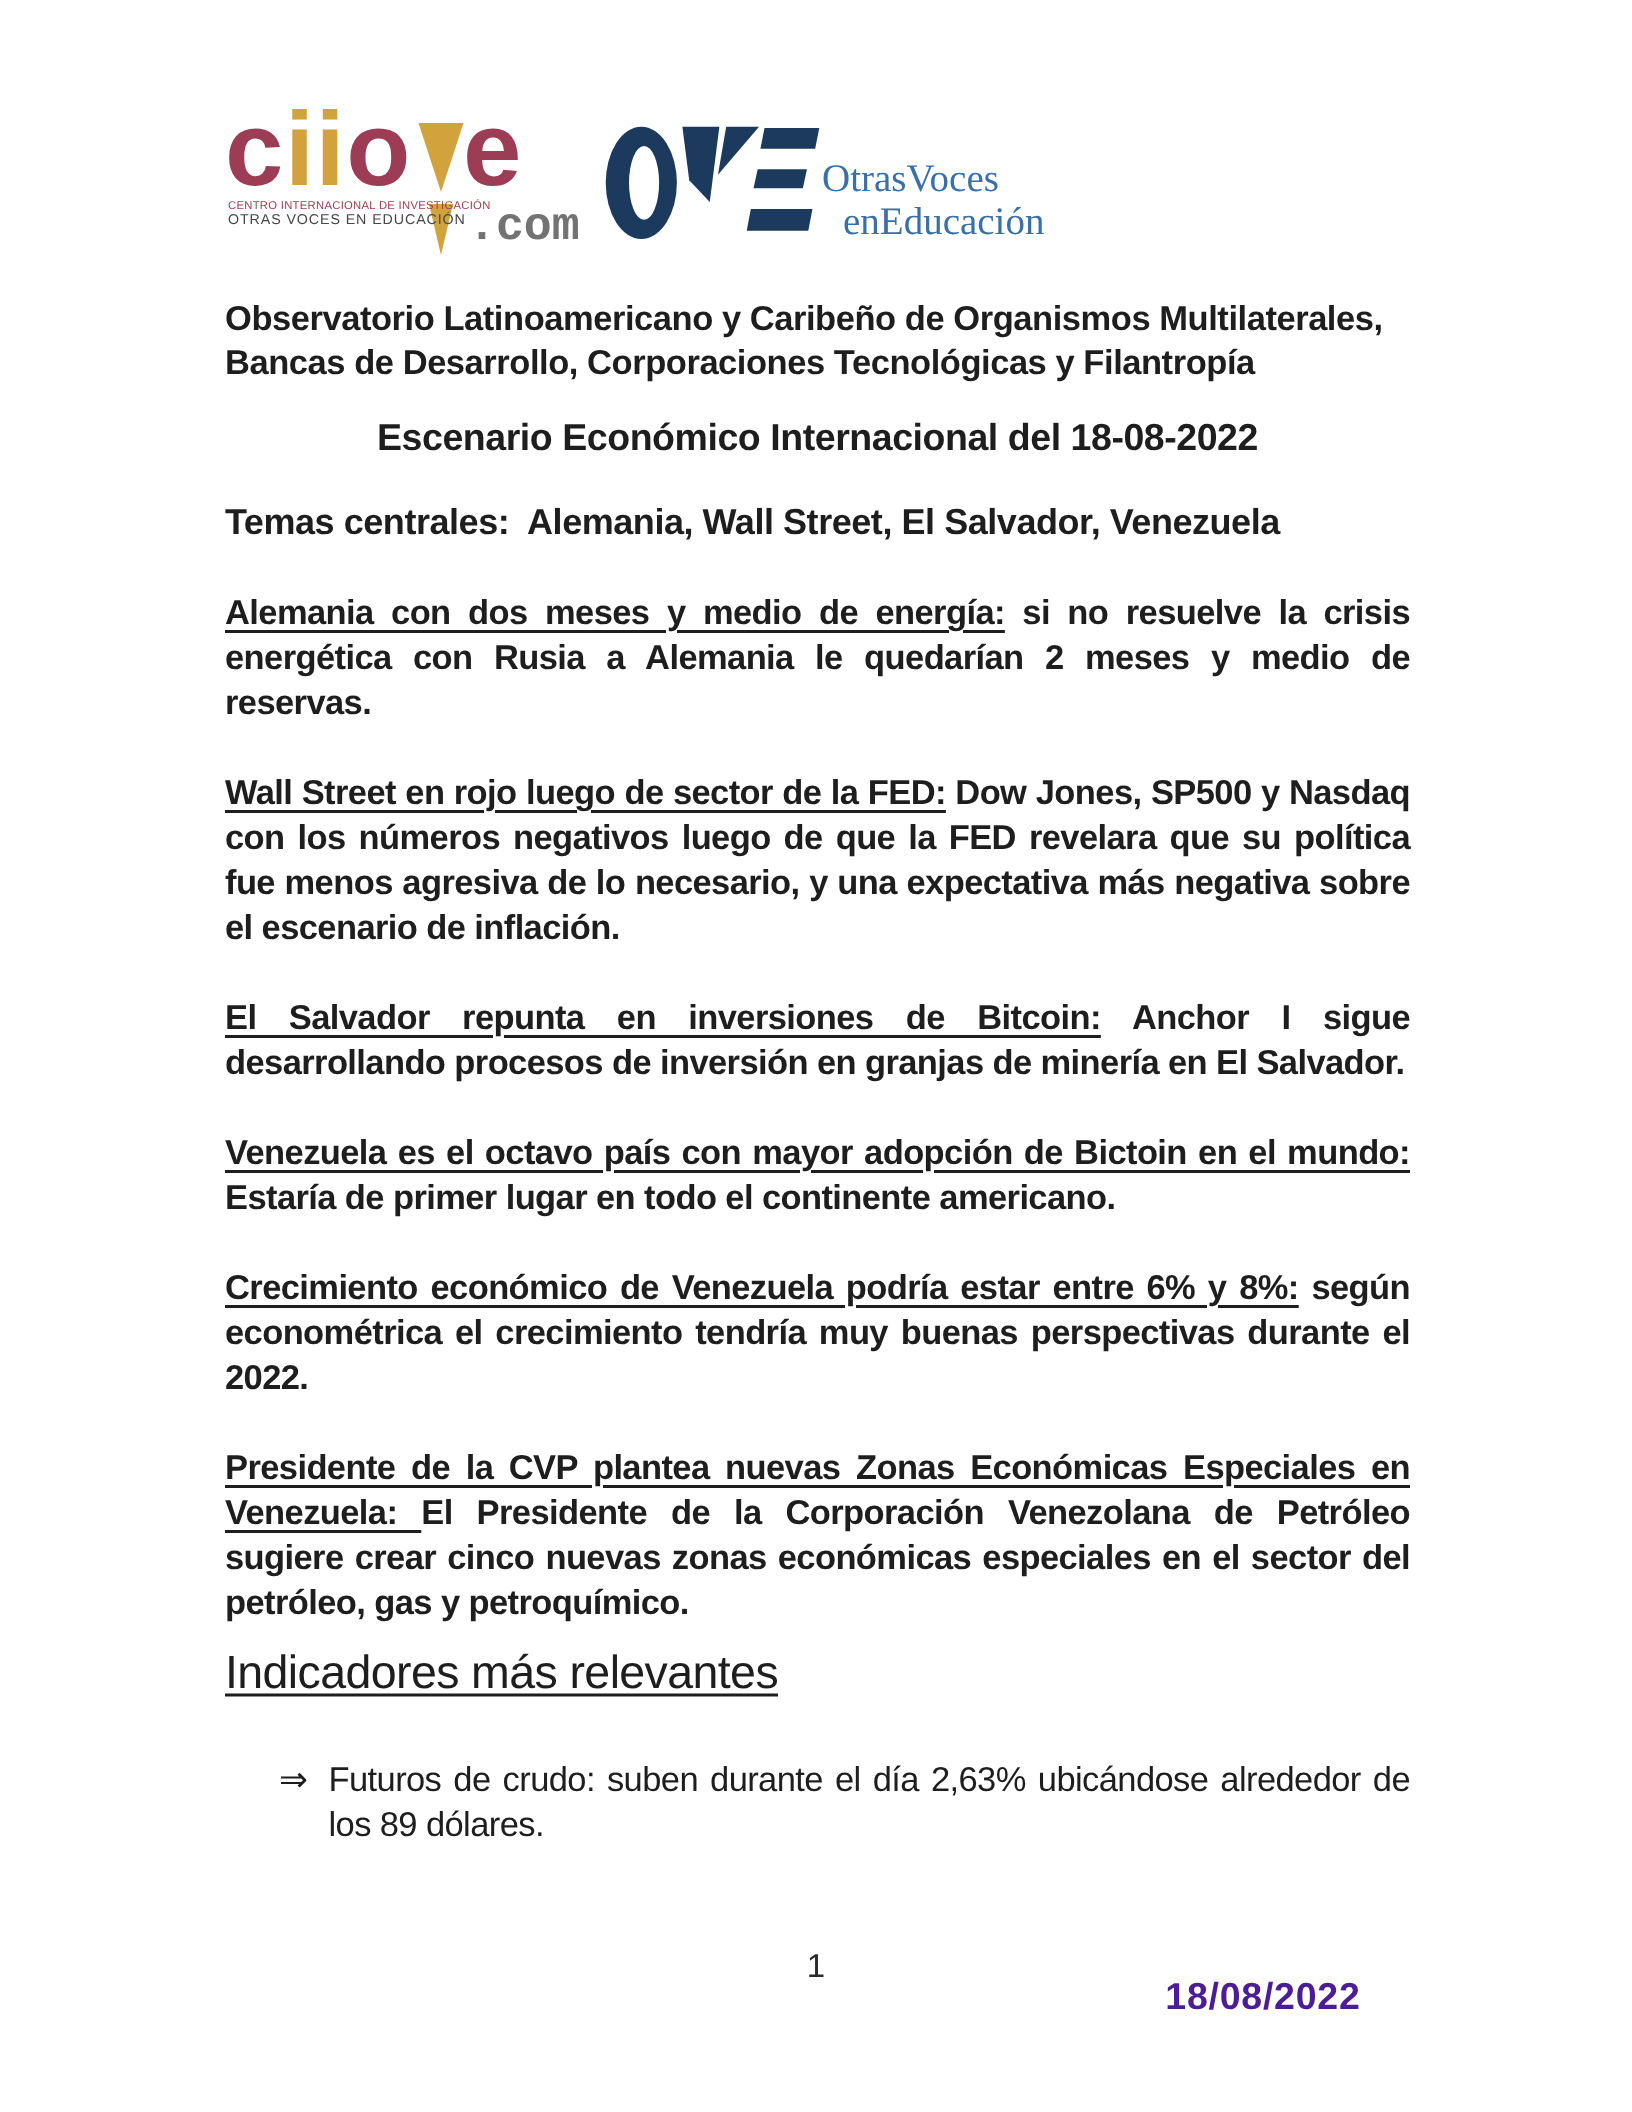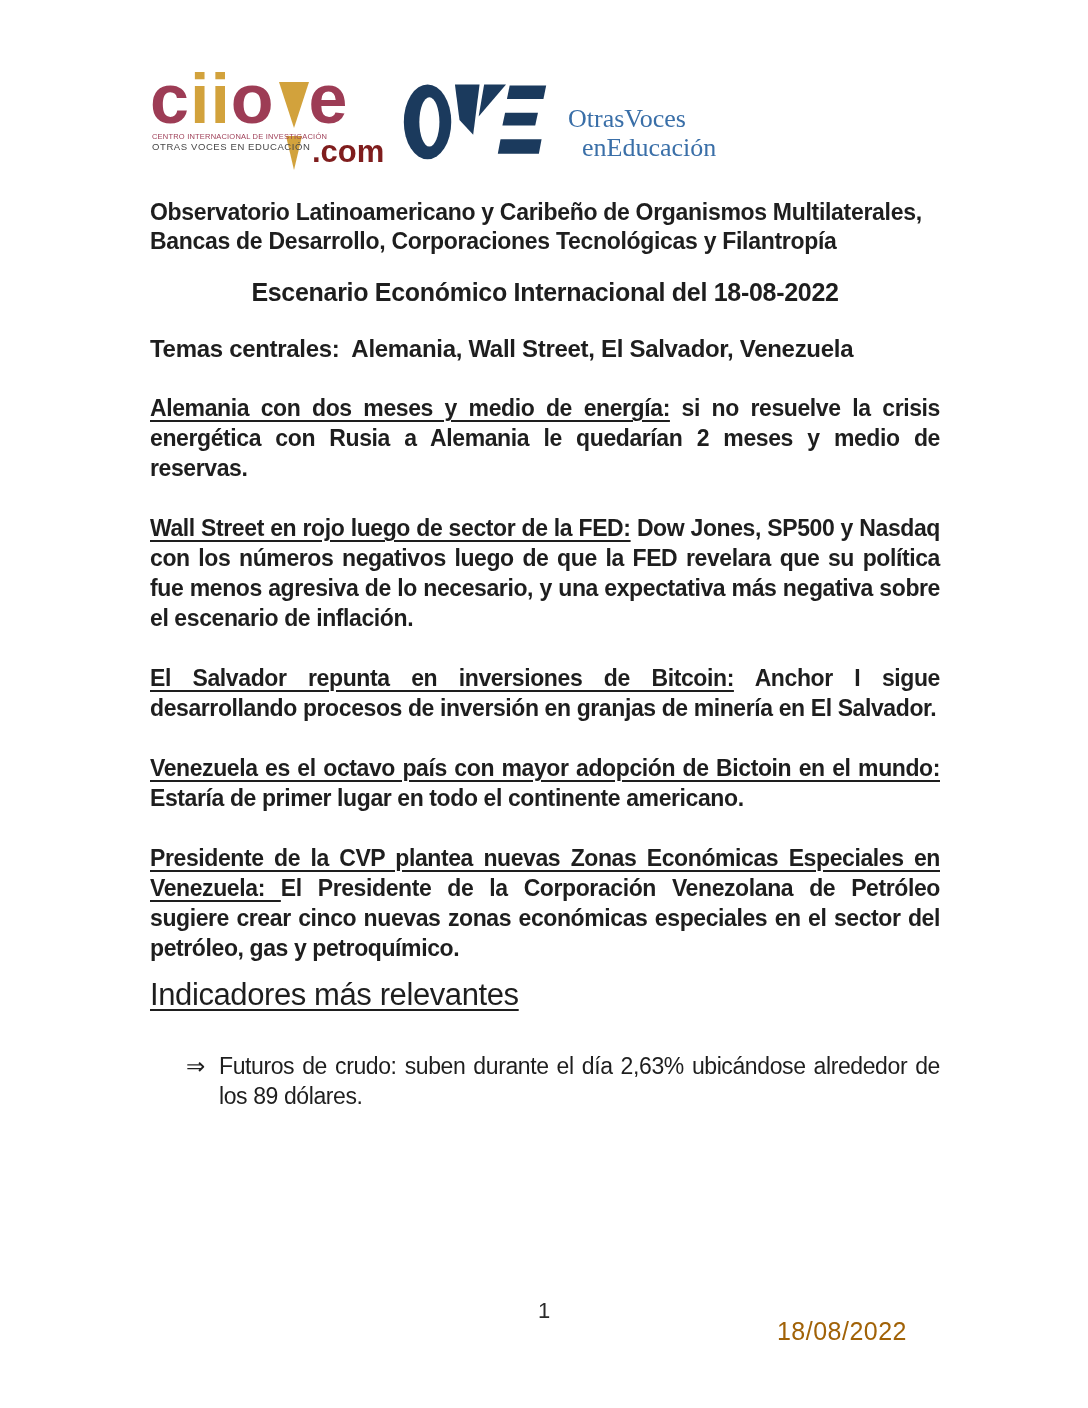--- a/index.html
+++ b/index.html
@@ -25,27 +25,27 @@
     font-size: 70px; font-weight: bold; line-height: 1;
     letter-spacing: 1px;
   }
   .maroon { color: #9d3c55; }
   .gold   { color: #d2a23c; text-align: right; }
   .ciiove-vgap { width: 34px; flex: none; }
   .ciiove-excl { position: absolute; left: 127px; top: 6px; }
   .ciiove-tagline { position: absolute; left: 2px; top: 56px; width: 145px; line-height: 1.25; }
   .ciiove-tagline .tl1 { font-size: 7.5px; color: #9d3c55; letter-spacing: 0.2px; white-space: nowrap; }
   .ciiove-tagline .tl2 { font-size: 9.5px; color: #474747; letter-spacing: 0.6px; white-space: nowrap; }
-  .ciiove-com { position: absolute; left: 162px; top: 58px; font-size: 31px; font-weight: bold; color: #7f1d1d; }
+  .ciiove-com { position: absolute; left: 162px; top: 58px; font-size: 31px; font-weight: bold; color: #737373; font-family: Liberation Mono, monospace; }
 
   .ove { display: flex; align-items: flex-start; margin-left: 24px; padding-top: 2px; }
   .ove-text {
     font-family: "Liberation Serif", serif;
     color: #3a6fa8; font-size: 26px; line-height: 29px;
-    margin-left: 20px; margin-top: 26px;
+    margin-left: 0; margin-top: 26px;
   }
   .ove-text .ove-l2 { padding-left: 14px; }
 
   
   .org-heading {
     margin-top: 18px;
     font-weight: bold; font-size: 23px; line-height: 29px;
     letter-spacing: -0.3px;
   }
   .doc-title {
@@ -87,21 +87,21 @@
   .bullet-arrow { width: 33px; flex: none; }
   .bullet-text { flex: 1; text-align: justify; }
 
   
   .page-number {
     position: absolute; top: 1298px; left: 0; width: 100%;
     text-align: center; font-size: 22px; color: #2a2a2a;
   }
   .footer-date {
     position: absolute; top: 1317px; right: 181px;
-    font-size: 25px; font-weight: normal; letter-spacing: 0.5px; color: #a16207;
+    font-size: 25px; font-weight: bold; letter-spacing: 0.5px; color: #4c1d95;
   }
 </style>
 </head>
 <body>
 
 <div class="page">
   <div class="content">
 
     <div class="logos-row">
 
@@ -149,20 +149,21 @@
     <p class="topics">Temas centrales:  Alemania, Wall Street, El Salvador, Venezuela</p>
 
     <p class="para"><span class="underline">Alemania con dos meses y medio de energía:</span><span> si no resuelve la crisis energética con Rusia a Alemania le quedarían 2 meses y medio de reservas.</span></p>
 
     <p class="para"><span class="underline">Wall Street en rojo luego de sector de la FED:</span><span> Dow Jones, SP500 y Nasdaq con los números negativos luego de que la FED revelara que su política fue menos agresiva de lo necesario, y una expectativa más negativa sobre el escenario de inflación.</span></p>
 
     <p class="para"><span class="underline">El Salvador repunta en inversiones de Bitcoin:</span><span> Anchor I sigue desarrollando procesos de inversión en granjas de minería en El Salvador.</span></p>
 
     <p class="para"><span class="underline">Venezuela es el octavo país con mayor adopción de Bictoin en el mundo:</span><span> Estaría de primer lugar en todo el continente americano.</span></p>
 
+    <p class="para"><span class="underline">Crecimiento económico de Venezuela podría estar entre 6% y 8%:</span><span> según econométrica el crecimiento tendría muy buenas perspectivas durante el 2022.</span></p>
 
     <p class="para"><span class="underline">Presidente de la CVP plantea nuevas Zonas Económicas Especiales en Venezuela: </span><span>El Presidente de la Corporación Venezolana de Petróleo sugiere crear cinco nuevas zonas económicas especiales en el sector del petróleo, gas y petroquímico.</span></p>
 
     <p class="indicators-heading"><span class="underline">Indicadores más relevantes</span></p>
 
     <div class="bullet-item">
       <span class="bullet-arrow">⇒</span>
       <span class="bullet-text">Futuros de crudo: suben durante el día 2,63% ubicándose alrededor de los 89 dólares.</span>
     </div>
 

